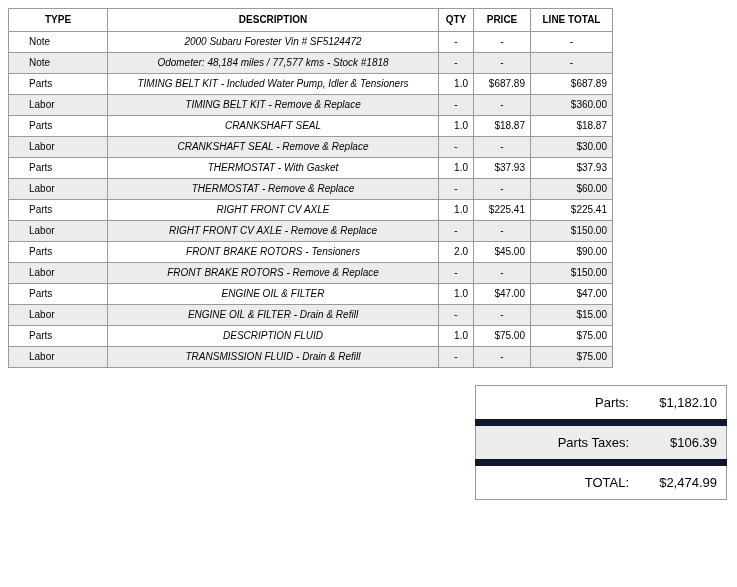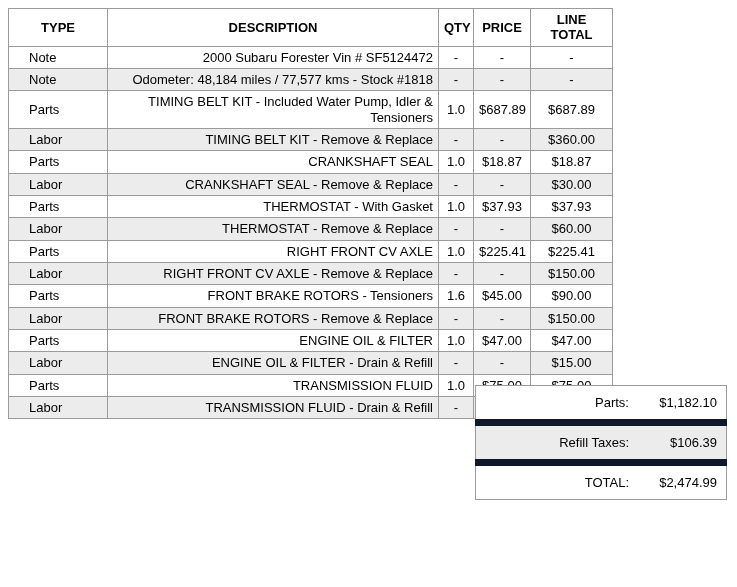--- a/index.html
+++ b/index.html
@@ -18,41 +18,41 @@
   }
 
   
   .main-table {
     position: absolute;
     left: 8px;
     top: 8px;
     width: 604px;
     border-collapse: collapse;
     table-layout: fixed;
-    font-size: 13px;
+    font-size: 10px;
     line-height: 1.18;
   }
   .main-table th,
   .main-table td {
     border: 1px solid #9b9b9b;
     padding: 3px 5px;
     vertical-align: middle;
     overflow: hidden;
   }
   .main-table th {
     font-weight: bold;
     text-align: center;
     height: 16px;
     background: #ffffff;
   }
   .main-table td { height: 14px; }
   .main-table tbody tr:nth-child(even) td { background: #ececec; }
   .main-table .c-type { text-align: left; padding-left: 20px; }
-  .main-table .c-desc { text-align: right; }
-  .main-table .c-num  { text-align: center; padding-right: 5px; }
+  .main-table .c-desc { text-align: center; font-style: italic; }
+  .main-table .c-num  { text-align: right; padding-right: 5px; }
   .main-table .c-num.dash { text-align: center; }
 
   
   .summary-table {
     position: absolute;
     left: 475px;
     top: 385px;
     width: 252px;
     border-collapse: collapse;
     table-layout: fixed;
@@ -161,21 +161,21 @@
         <tr>
     <td class="c-type">Labor</td>
     <td class="c-desc">RIGHT FRONT CV AXLE - Remove &amp; Replace</td>
     <td class="c-num dash">-</td>
     <td class="c-num dash">-</td>
     <td class="c-num">$150.00</td>
   </tr>
         <tr>
     <td class="c-type">Parts</td>
     <td class="c-desc">FRONT BRAKE ROTORS - Tensioners</td>
-    <td class="c-num">1.6</td>
+    <td class="c-num">2.0</td>
     <td class="c-num">$45.00</td>
     <td class="c-num">$90.00</td>
   </tr>
         <tr>
     <td class="c-type">Labor</td>
     <td class="c-desc">FRONT BRAKE ROTORS - Remove &amp; Replace</td>
     <td class="c-num dash">-</td>
     <td class="c-num dash">-</td>
     <td class="c-num">$150.00</td>
   </tr>
@@ -188,21 +188,21 @@
   </tr>
         <tr>
     <td class="c-type">Labor</td>
     <td class="c-desc">ENGINE OIL &amp; FILTER - Drain &amp; Refill</td>
     <td class="c-num dash">-</td>
     <td class="c-num dash">-</td>
     <td class="c-num">$15.00</td>
   </tr>
         <tr>
     <td class="c-type">Parts</td>
-    <td class="c-desc">TRANSMISSION FLUID</td>
+    <td class="c-desc">DESCRIPTION FLUID</td>
     <td class="c-num">1.0</td>
     <td class="c-num">$75.00</td>
     <td class="c-num">$75.00</td>
   </tr>
         <tr>
     <td class="c-type">Labor</td>
     <td class="c-desc">TRANSMISSION FLUID - Drain &amp; Refill</td>
     <td class="c-num dash">-</td>
     <td class="c-num dash">-</td>
     <td class="c-num">$75.00</td>
@@ -210,21 +210,21 @@
       </tbody>
   </table>
 
   <table class="summary-table">
     <tbody id="summary-body">
         <tr>
     <td class="s-label">Parts:</td>
     <td class="s-value">$1,182.10</td>
   </tr>
         <tr>
-    <td class="s-label">Refill Taxes:</td>
+    <td class="s-label">Parts Taxes:</td>
     <td class="s-value">$106.39</td>
   </tr>
         <tr>
     <td class="s-label">TOTAL:</td>
     <td class="s-value">$2,474.99</td>
   </tr>
       </tbody>
   </table>
 
 </div>

